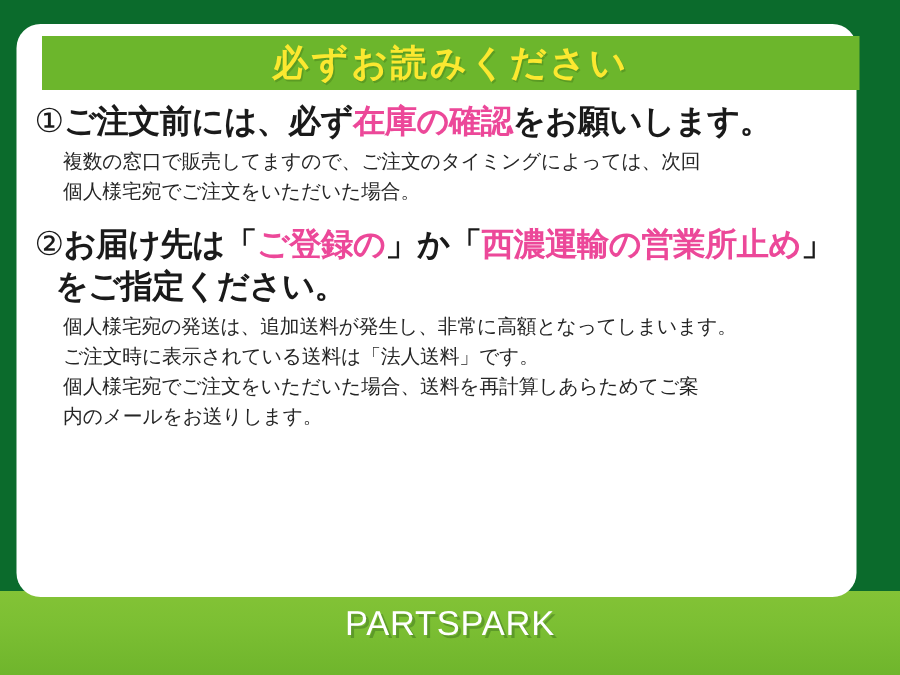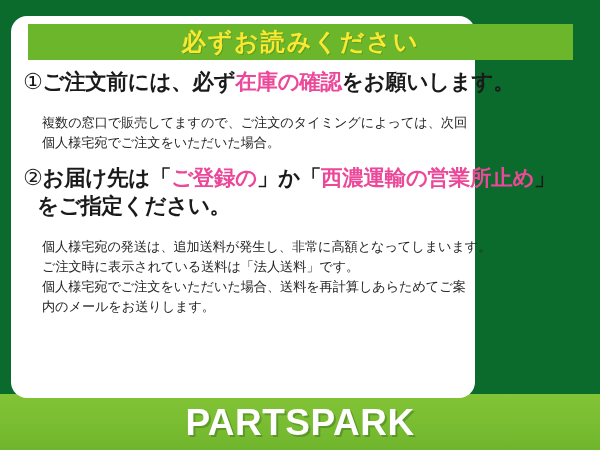--- a/index.html
+++ b/index.html
@@ -32,34 +32,34 @@
     height: 56px;
     background: linear-gradient(to bottom, #83c336 0%, #7cbf33 40%, #6fb52c 100%);
     z-index: 1;
   }
   #brand-wordmark {
     position: absolute;
     left: 0;
     right: 0;
     top: 8px;
     text-align: center;
-    font-size: 37px;
-    font-weight: bold;
+    font-size: 23px;
+    font-weight: normal;
     letter-spacing: 0.5px;
     color: #ffffff;
     text-shadow: 2px 2px 0 rgba(40, 90, 25, 0.35);
     font-family: "Liberation Sans", "DejaVu Sans", sans-serif;
   }
 
   
   #notice-card {
     position: absolute;
     left: 11px;
     top: 16px;
-    width: 464px;
+    width: 560px;
     height: 382px;
     box-sizing: border-box;
     background: #ffffff;
     border-radius: 16px;
     z-index: 2;
   }
 
   
   #notice-header {
     position: absolute;
@@ -107,21 +107,21 @@
     color: #1a1a1a;
   }
   .notice-heading .num {
     font-weight: normal;
     font-size: 22px;
   }
   .notice-heading-line2 {
     padding-left: 14px;
   }
   .notice-body {
-    margin-top: 17px;
+    margin-top: 3px;
     padding-left: 19px;
     font-size: 13.2px;
     line-height: 1.52;
     color: #262626;
     letter-spacing: -0.1px;
     font-family: "DejaVu Sans", "Liberation Sans", sans-serif;
   }
   .notice-body div {
     white-space: nowrap;
   }

